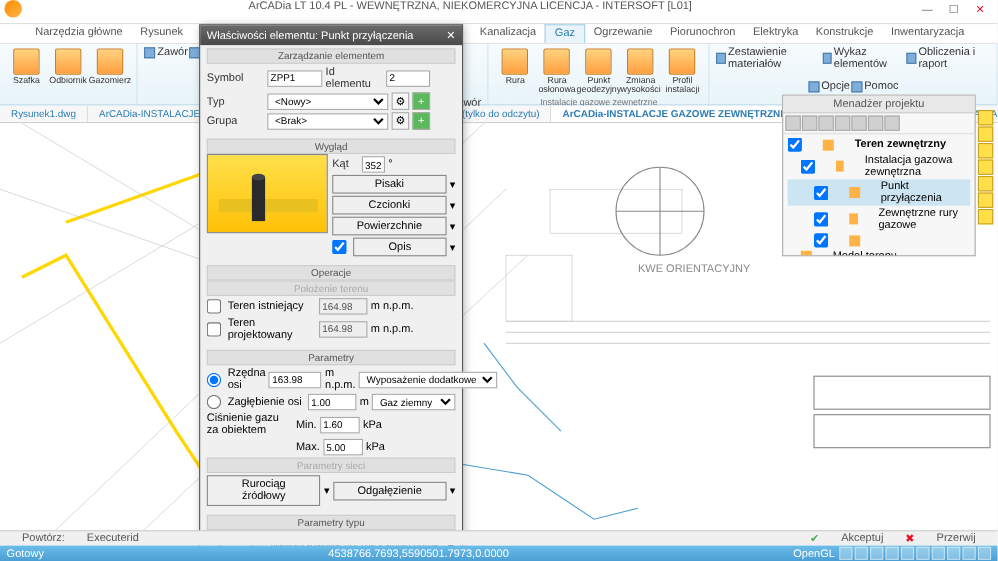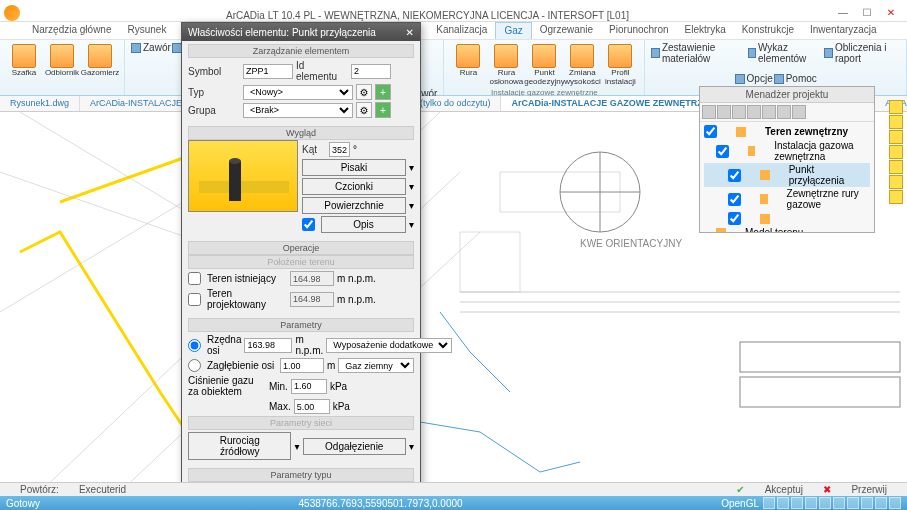--- a/index.html
+++ b/index.html
@@ -1,17 +1,17 @@
 <!DOCTYPE html>
 <html><head>
 <meta charset="utf-8">
 <style>
 *{box-sizing:border-box;margin:0;padding:0;font-family:"Segoe UI",Tahoma,sans-serif;font-size:10px}
 body{width:907px;height:510px;background:#f0f0f0;position:relative;overflow:hidden}
-.titlebar{height:22px;background:#fff;display:flex;align-items:flex-end;padding:0 4px;border-bottom:1px solid #ddd}
+.titlebar{height:22px;background:#fff;display:flex;align-items:flex-start;padding:0 4px;border-bottom:1px solid #ddd}
 .titlebar .logo{width:16px;height:16px;background:linear-gradient(135deg,#ff8c00,#ffb347);border-radius:50%;margin-right:4px}
 .titlebar .title{flex:1;text-align:center;color:#555;font-size:10px}
 .titlebar .winbtn{width:24px;height:18px;display:flex;align-items:center;justify-content:center;color:#666}
 .titlebar .winbtn.close{color:#e81123}
 .ribbon-tabs{height:18px;background:#fff;display:flex;padding-left:24px;border-bottom:1px solid #e3e3e3}
 .ribbon-tabs .tab{padding:2px 8px;color:#555;font-size:10px;cursor:pointer}
 .ribbon-tabs .tab.active{background:#e8f4f9;color:#2b7cb3;border:1px solid #a8d0e8;border-bottom:none}
 .ribbon{height:56px;background:linear-gradient(#f7fbfd,#e8f4f9);display:flex;border-bottom:1px solid #a8d0e8}
 .ribbon .grp{display:flex;flex-direction:column;padding:2px 6px;border-right:1px solid #cde5f2;align-items:center;justify-content:space-between}
 .ribbon .grp .btns{display:flex;gap:2px}
@@ -374,21 +374,21 @@
     <div class="row">
         <span style="width:90px">Odległość między osiami</span>
         <span>Wbudowany zawór</span>
       </div>
 
   </div>
 
 </div>
 
 <div class="sidetab">Projekt</div>
-<div class="pm" style="right:32px">
+<div class="pm" style="right:20px">
   <div class="pmtitle">Menadżer projektu</div>
   <div class="pmtoolbar">
     <div class="tico"></div>
       <div class="tico"></div>
       <div class="tico"></div>
       <div class="tico"></div>
       <div class="tico"></div>
       <div class="tico"></div>
       <div class="tico"></div>
   </div>

